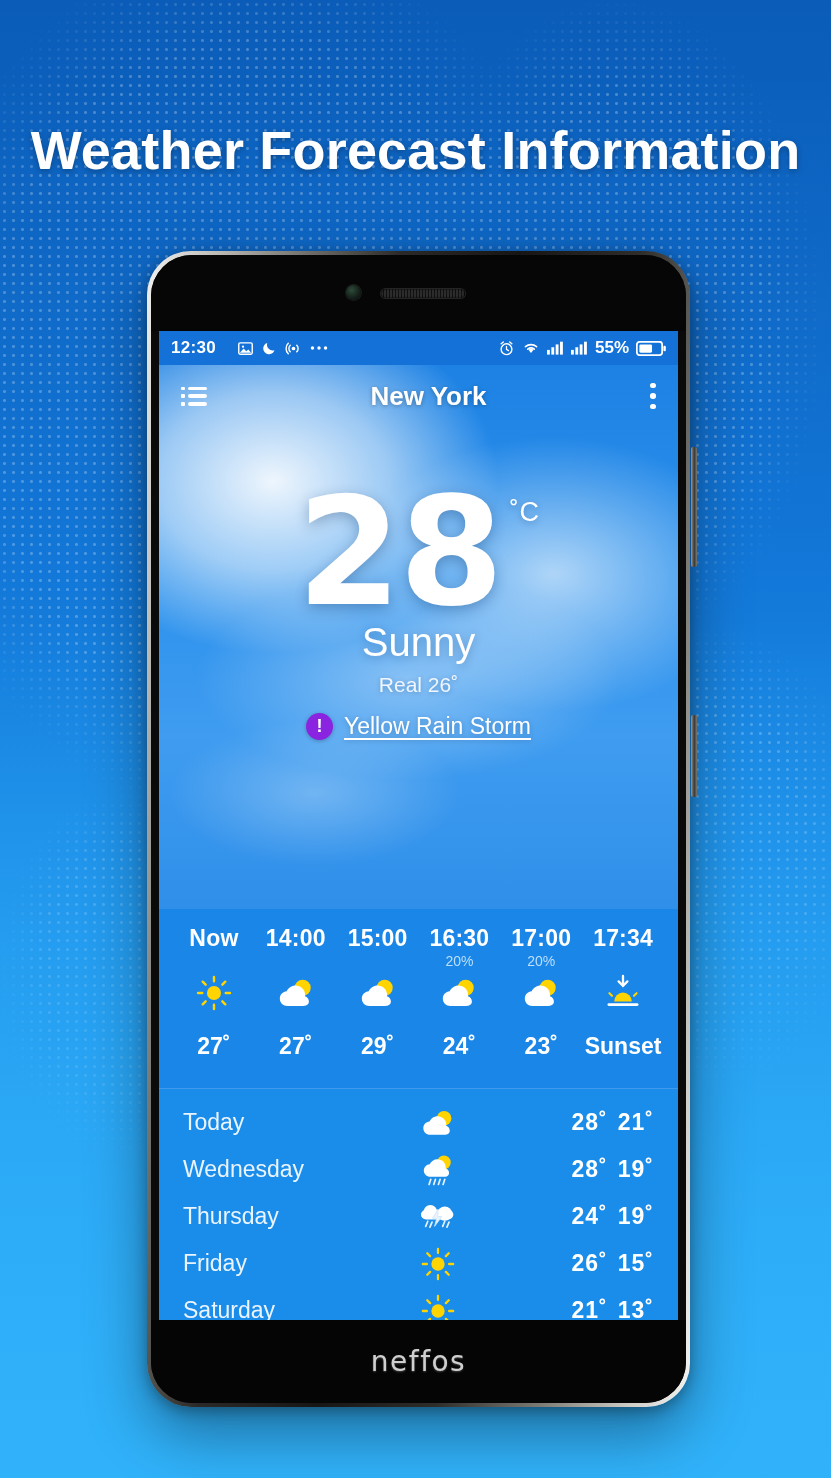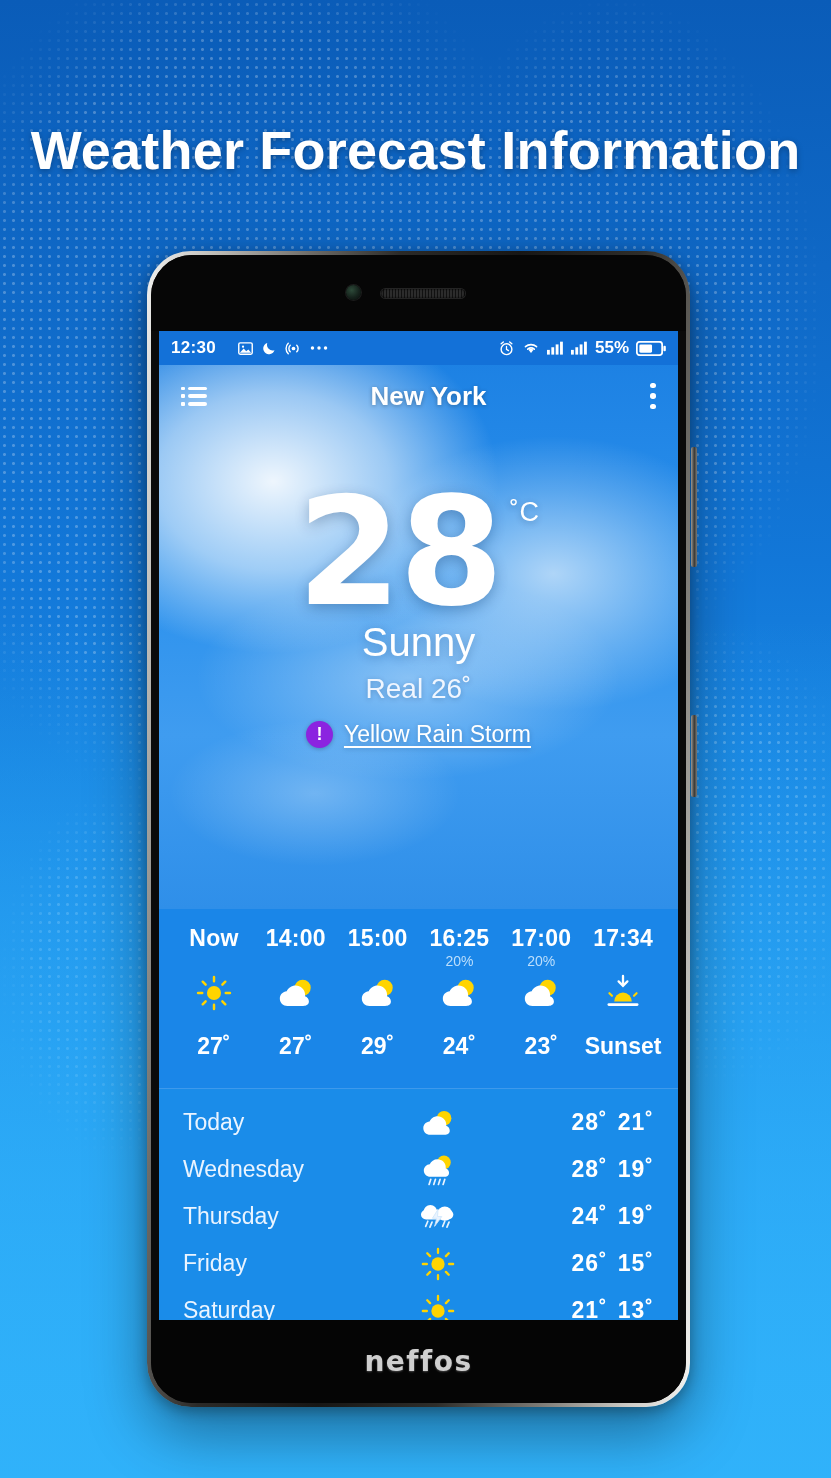--- a/index.html
+++ b/index.html
@@ -85,21 +85,20 @@
   
   .bezel-bottom {
     position:absolute; bottom:0; left:0; width:100%; height:83px;
     background:#050505; z-index:3;
     display:flex; align-items:center; justify-content:center;
   }
   .brand {
     color:#cfcfcf; font-size:28px; letter-spacing:1.5px;
     font-family:"DejaVu Sans", sans-serif;
     text-shadow:0 1px 2px rgba(255,255,255,.25);
-    font-weight:bold;
   }
 
   
   .screen {
     position:absolute; top:76px; bottom:83px; left:8px; right:8px;
     overflow:hidden; background:#1a86e8;
   }
 
   
   .hero {
@@ -147,21 +146,21 @@
   }
   .temp-unit {
     font-size:27px; color:#fff; margin-top:16px; margin-left:8px;
     letter-spacing:1px; text-shadow:0 2px 6px rgba(0,40,90,.3);
   }
   .cond {
     font-size:40px; color:#fff; margin-top:-4px;
     text-shadow:0 2px 8px rgba(0,40,90,.28);
   }
   .real {
-    font-size:28px; color:#f0f6ff; margin-top:8px;
+    font-size:21px; color:#f0f6ff; margin-top:8px;
     text-shadow:0 1px 5px rgba(0,40,90,.28);
   }
   .alert {
     margin-top:16px; display:inline-flex; align-items:center; gap:11px; cursor:pointer;
   }
   .alert-badge {
     width:27px; height:27px; border-radius:50%;
     background:#8b24e0; color:#fff; font-size:18px; font-weight:bold;
     display:flex; align-items:center; justify-content:center;
     box-shadow:0 1px 4px rgba(0,0,0,.25);
@@ -357,21 +356,21 @@
           <div class="hour-icon">
             <svg width="44" height="36" viewBox="0 0 46 36">
                 <circle cx="30" cy="12.5" r="8.4" fill="#ffd400"></circle>
                 <path d="M14 31.5c-4.4 0-7.9-3.4-7.9-7.6 0-4 3.2-7.3 7.2-7.6 1.5-3.6 5.1-6.1 9.2-6.1 5.5 0 10 4.3 10 9.6 0 .5 0 1-.1 1.5 2.4.8 4.1 3 4.1 5.6 0 3.2-2.7 4.6-6 4.6z" fill="#fff"></path>
               </svg>
           </div>
           <div class="hour-temp">29˚</div>
         </div>
 
         <div class="hour">
-          <div class="hour-time">16:25</div>
+          <div class="hour-time">16:30</div>
           <div class="hour-pop">20%</div>
           <div class="hour-icon">
             <svg width="44" height="36" viewBox="0 0 46 36">
                 <circle cx="30" cy="12.5" r="8.4" fill="#ffd400"></circle>
                 <path d="M14 31.5c-4.4 0-7.9-3.4-7.9-7.6 0-4 3.2-7.3 7.2-7.6 1.5-3.6 5.1-6.1 9.2-6.1 5.5 0 10 4.3 10 9.6 0 .5 0 1-.1 1.5 2.4.8 4.1 3 4.1 5.6 0 3.2-2.7 4.6-6 4.6z" fill="#fff"></path>
               </svg>
           </div>
           <div class="hour-temp">24˚</div>
         </div>
 

